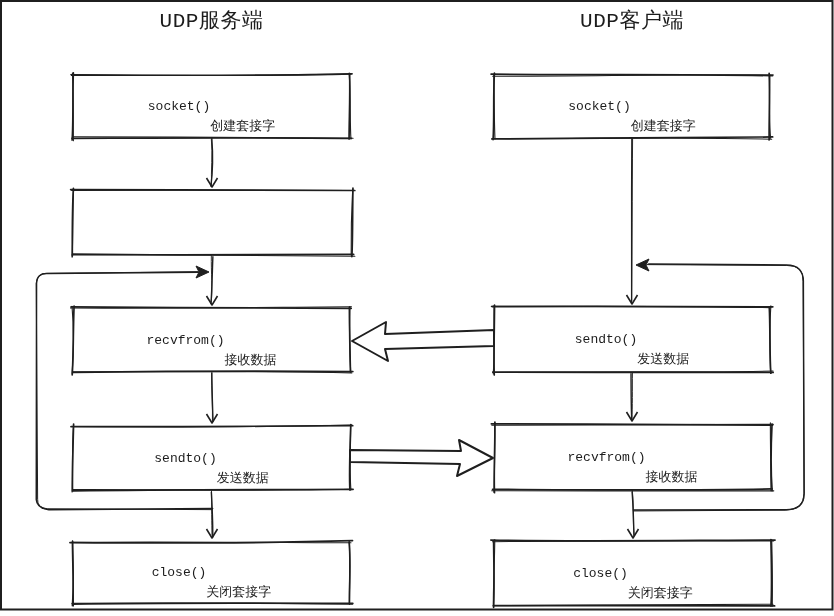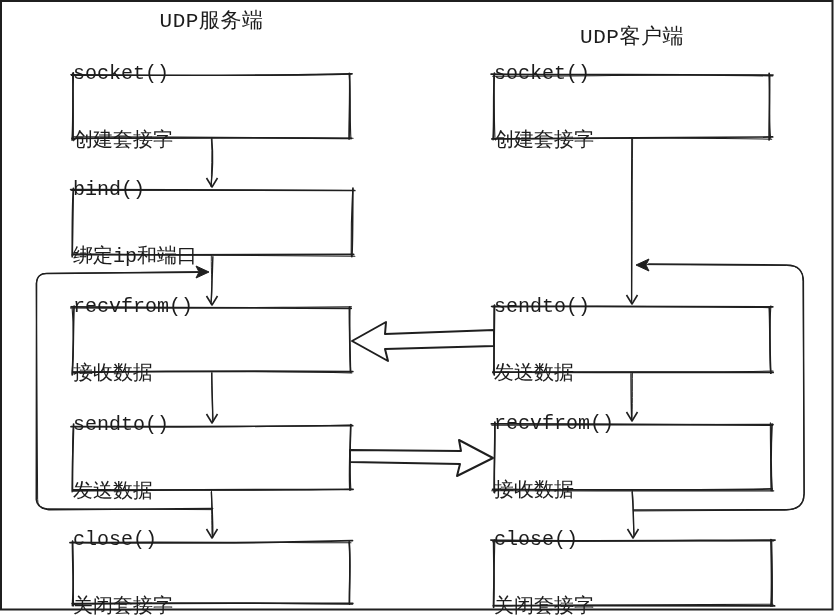--- a/index.html
+++ b/index.html
@@ -6,23 +6,23 @@
   .canvas{
     position:relative;width:834px;height:616px;background:#ffffff;
     font-family:Liberation Mono, monospace;overflow:hidden;
   }
   .canvas svg{position:absolute;left:0;top:0;}
   .col-title{
     position:absolute;text-align:center;font-size:21px;font-weight:400;
     letter-spacing:0.5px;color:#1c1c1c;
   }
   .node{
-    position:absolute;display:flex;flex-direction:column;align-items:flex-start;
+    position:absolute;display:flex;align-items:center;
     justify-content:center;text-align:center;color:#1c1c1c;
-    font-size:20px;line-height:27px;
+    font-size:13px;line-height:27px;
   }
   .node .fn{white-space:nowrap;}
   .node .desc{white-space:nowrap;margin-top:40px;}
 </style>
 </head>
 <body>
 
 <div class="canvas" style="color: rgb(28, 28, 28);">
 
   <svg id="art" width="834" height="616" viewBox="0 0 834 616">
@@ -166,30 +166,26 @@
       </g>
       <g>
         <path d="M493,458 L459,440 L461,451 L350,450 L350,462 L460,464 L457,476 Z" fill="#ffffff" stroke="#1f1f1f" stroke-width="2" stroke-linejoin="round"></path>
       </g>
       <g>
         <path d="M1,1 L832.5,1 L832.5,609.5 L1,609.5 Z" fill="none" stroke="#1f1f1f" stroke-width="2"></path>
       </g>
     </svg>
 
   <div class="col-title" style="left:73px;top:6px;width:277px;">UDP服务端</div>
-  <div class="col-title" style="left:494px;top:22px;width:276px;">UDP客户端</div>
+  <div class="col-title" style="left:494px;top:6px;width:276px;">UDP客户端</div>
 
   <div class="node" style="left:73px;top:75px;width:277px;height:63px;">
     <div class="fn">socket()</div>
     <div class="desc">创建套接字</div>
   </div>
-  <div class="node" style="left:73px;top:190px;width:279px;height:65px;">
-    <div class="fn">bind()</div>
-    <div class="desc">绑定ip和端口</div>
-  </div>
   <div class="node" style="left:73px;top:308px;width:277px;height:64px;">
     <div class="fn">recvfrom()</div>
     <div class="desc">接收数据</div>
   </div>
   <div class="node" style="left:73px;top:426px;width:277px;height:64px;">
     <div class="fn">sendto()</div>
     <div class="desc">发送数据</div>
   </div>
   <div class="node" style="left:73px;top:542px;width:277px;height:61px;">
     <div class="fn">close()</div>

